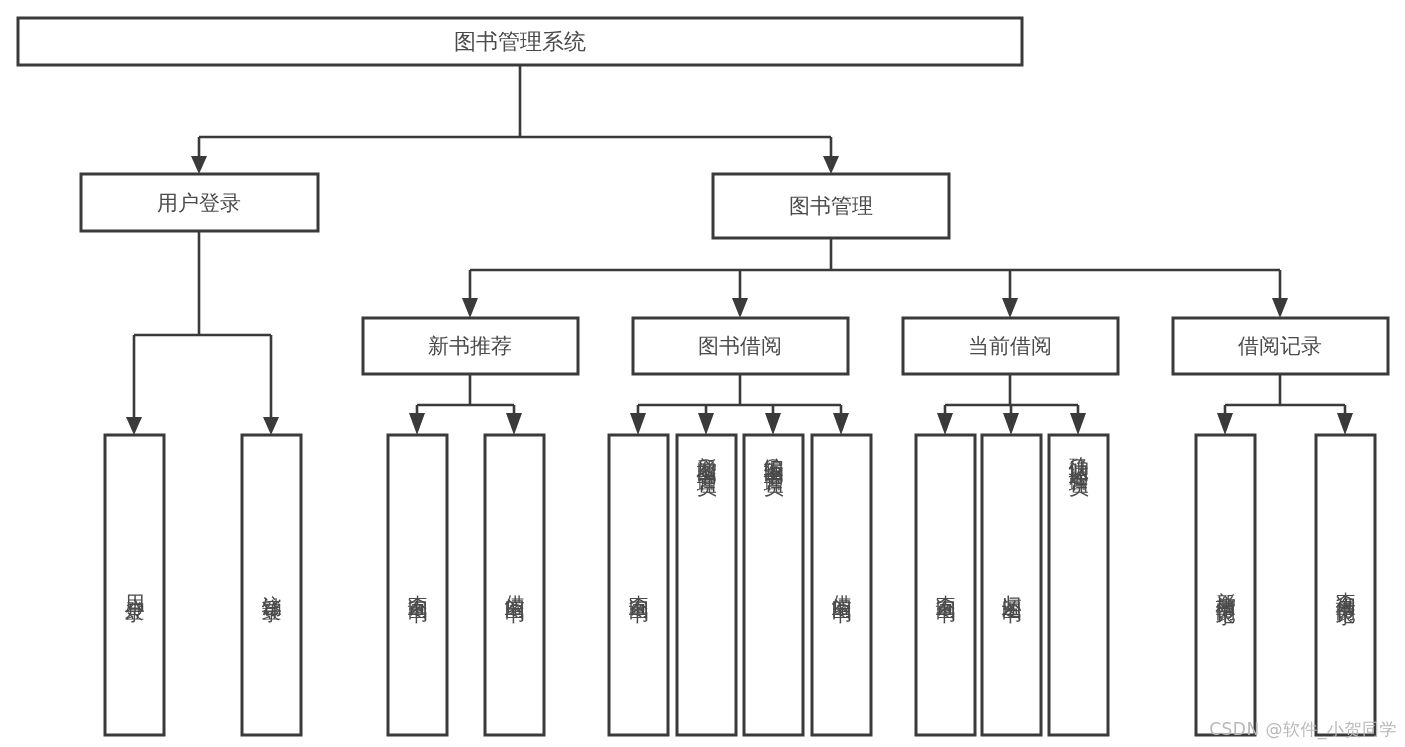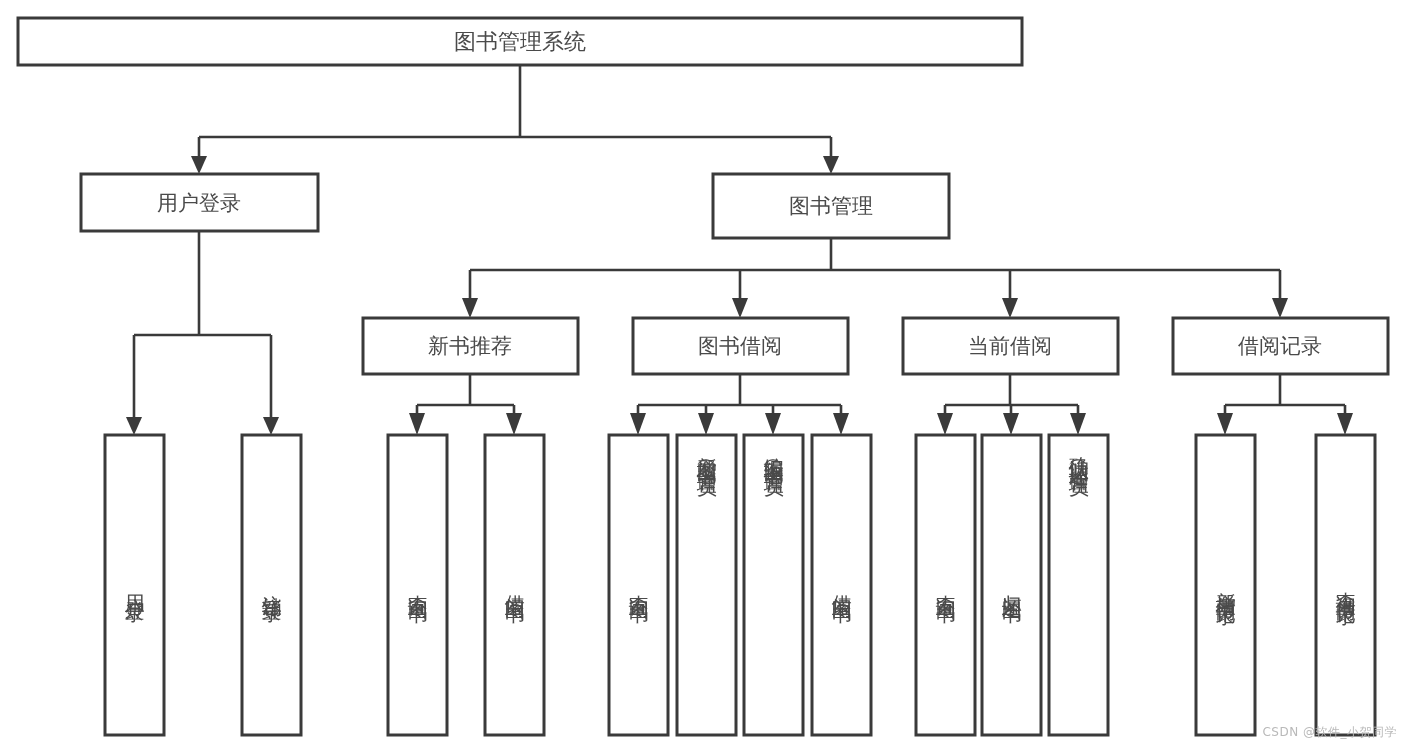--- a/index.html
+++ b/index.html
@@ -68,21 +68,21 @@
     line-height: 1.18;
     letter-spacing: 3px;
     color: #4a4a4a;
     white-space: nowrap;
   }
   .watermark {
     position: absolute;
     right: 8px;
     bottom: 6px;
     font-family: "DejaVu Sans", "Liberation Sans", sans-serif;
-    font-size: 12px;
+    font-size: 17px;
     color: #b9b9b9;
     letter-spacing: 0.5px;
     white-space: nowrap;
   }
 </style>
 </head>
 <body>
 
 <div id="diagram-root">
 

